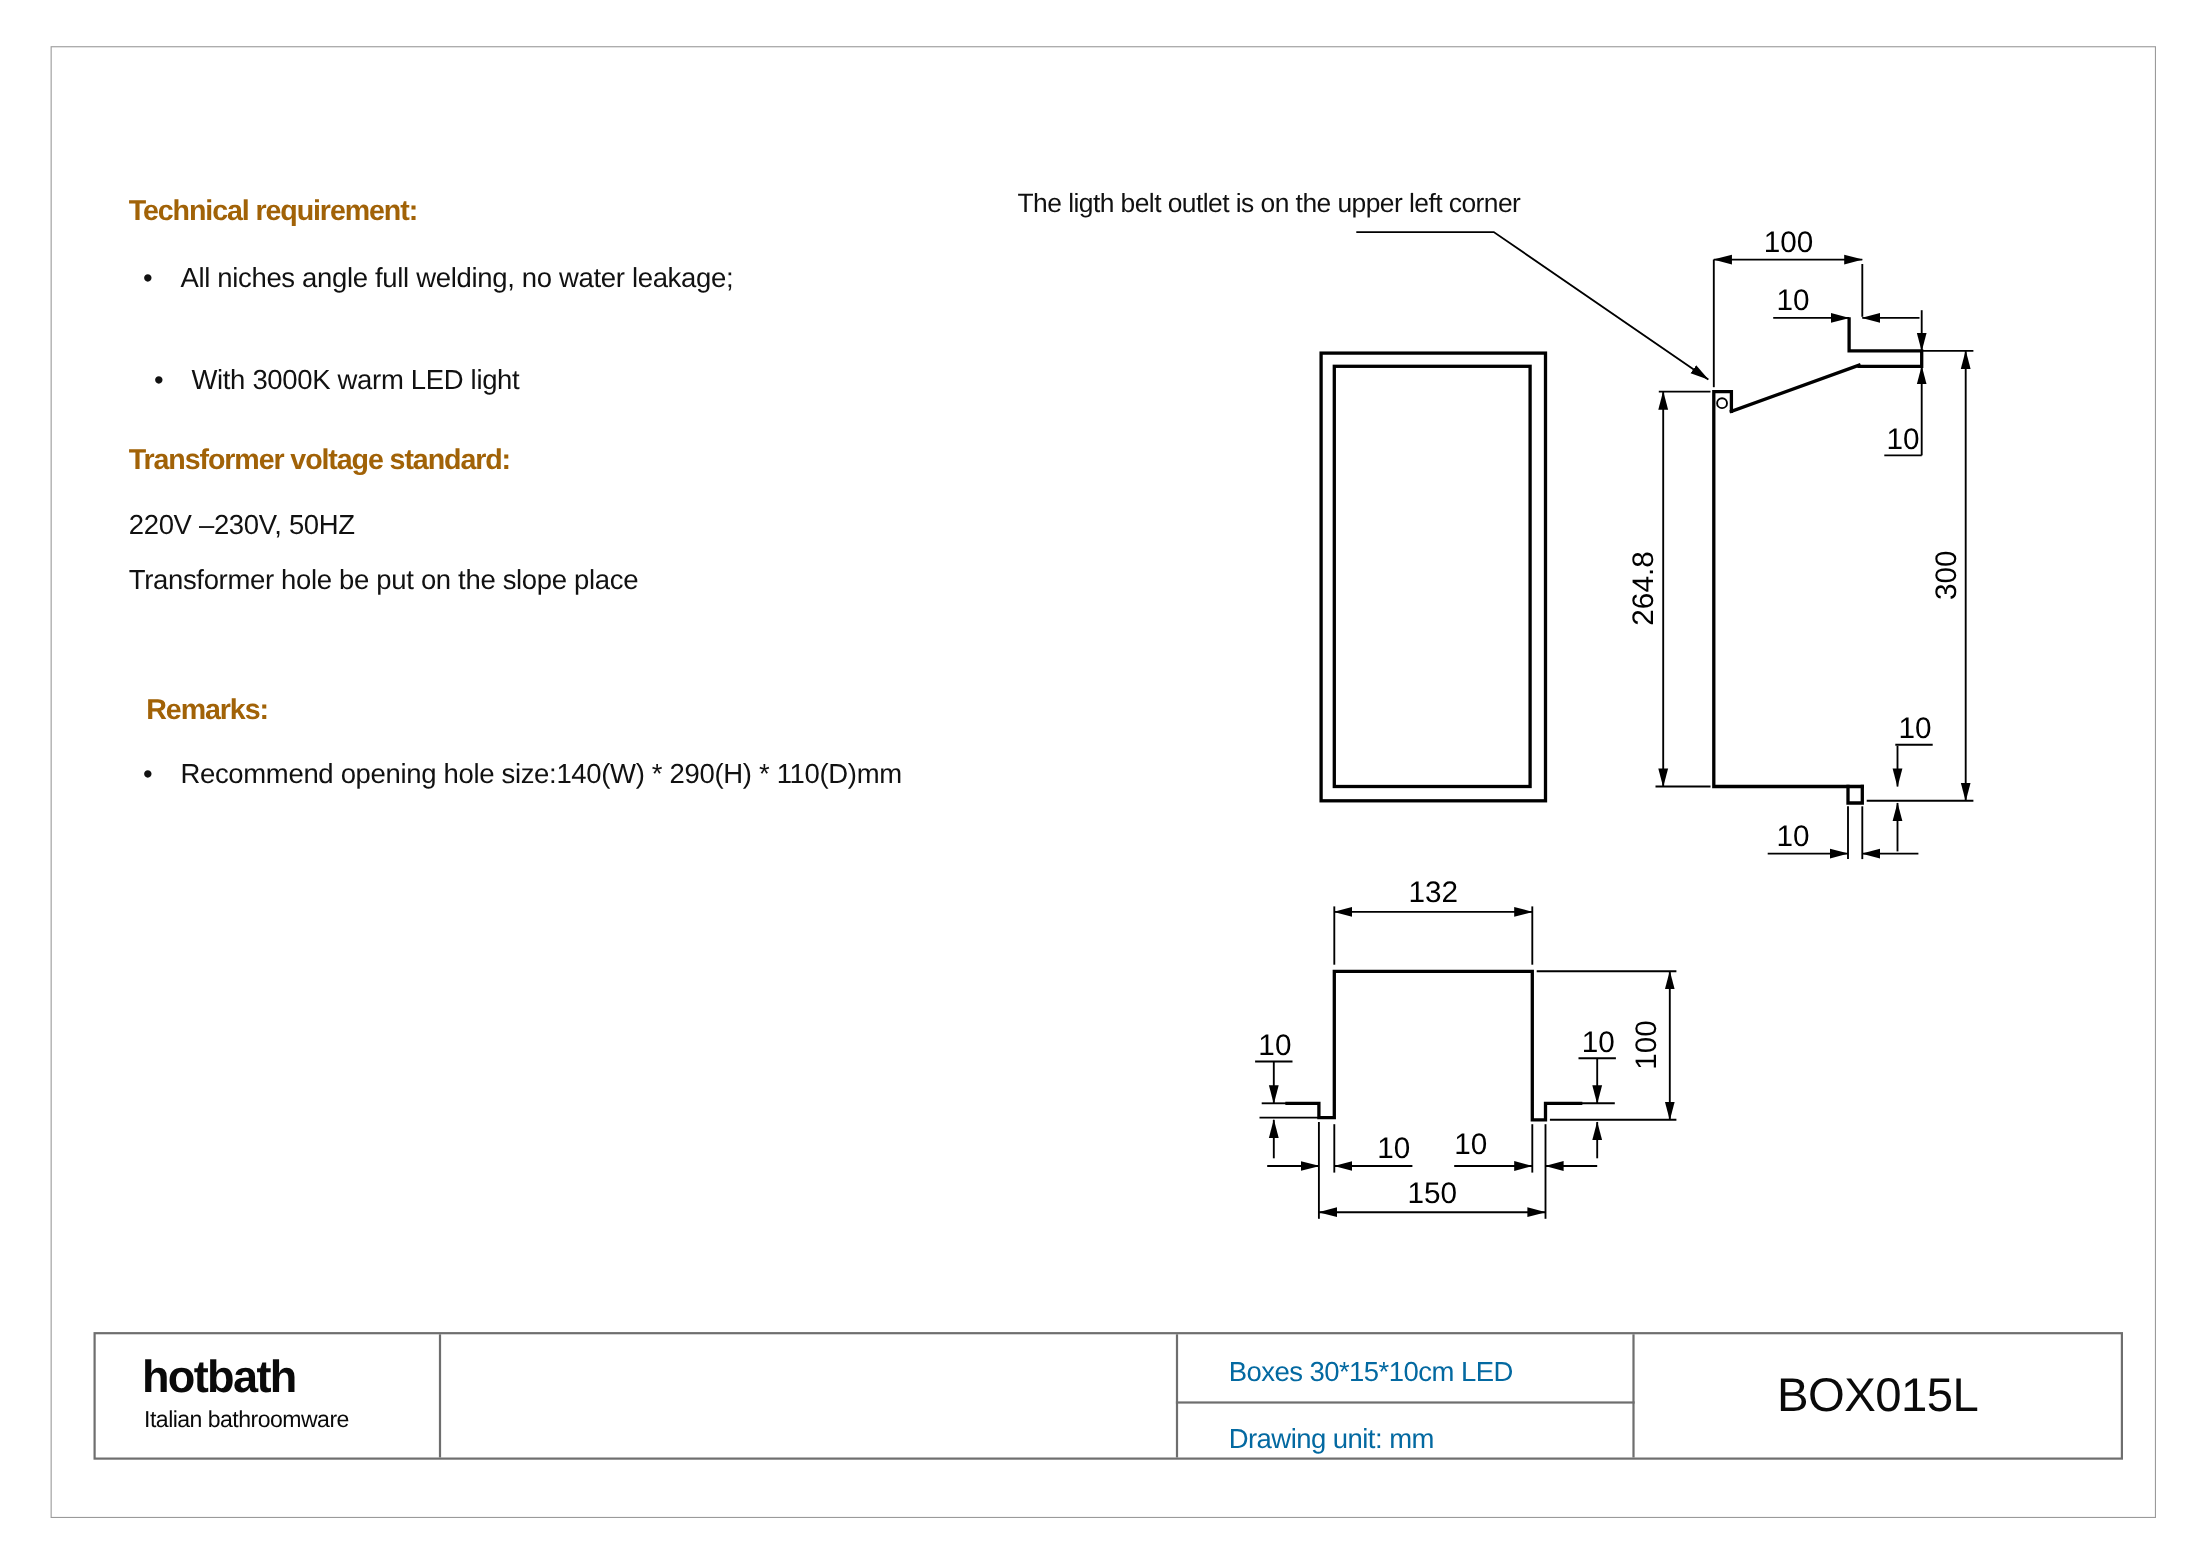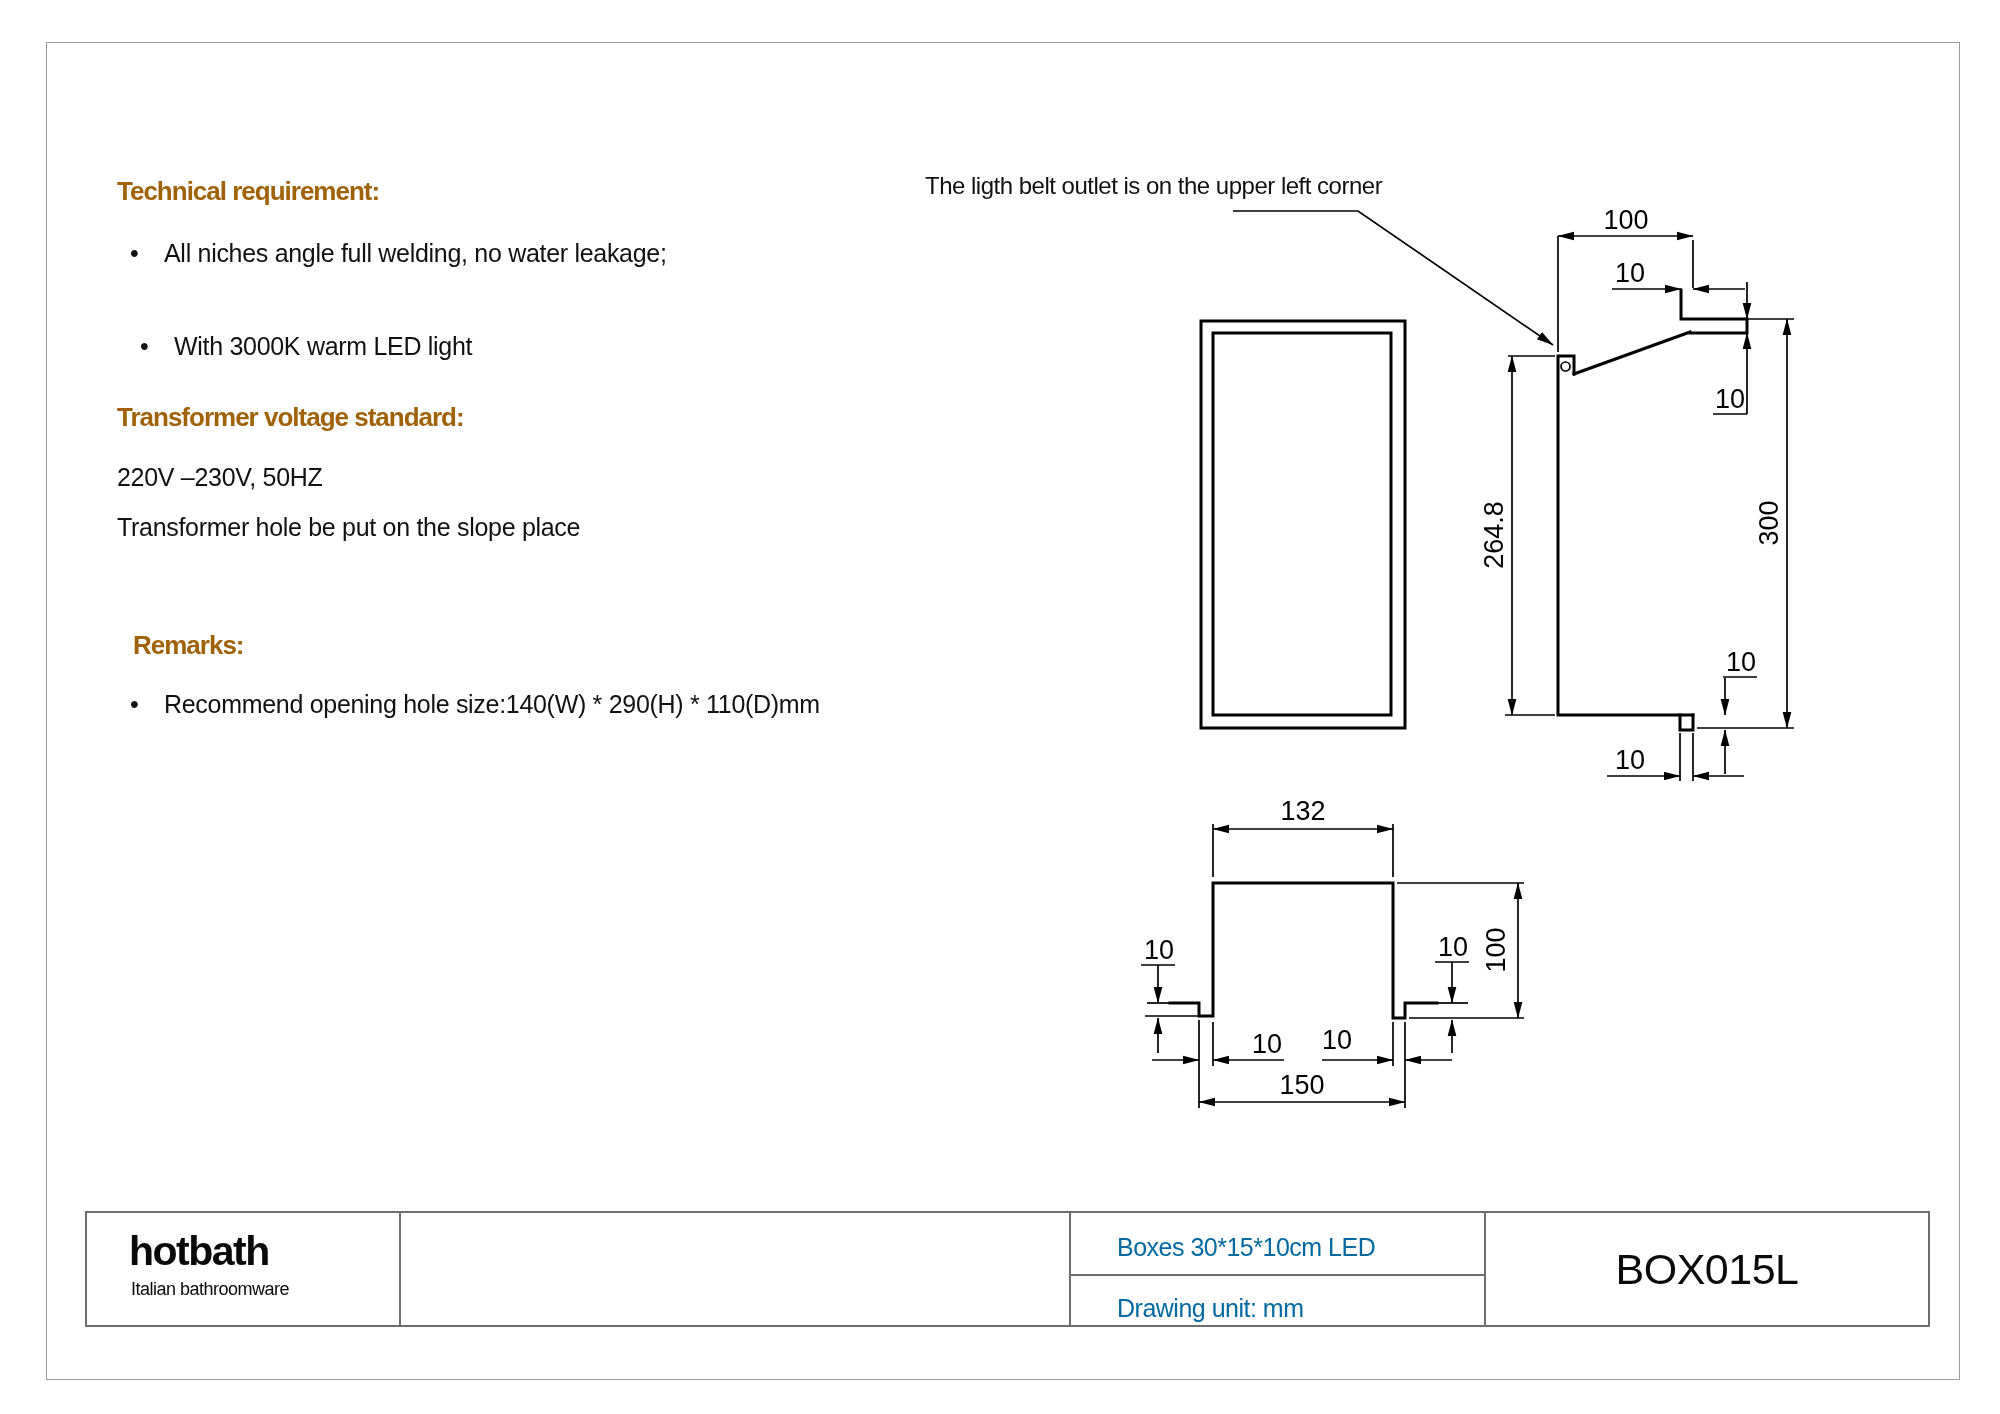--- a/index.html
+++ b/index.html
@@ -19,21 +19,21 @@
   .prof{stroke:#000;stroke-width:3;fill:none;stroke-linecap:square;}
   .dim{stroke:#000;stroke-width:1.7;fill:none;}
   
   .tb{position:absolute;left:85px;top:1211px;width:1845px;height:116px;
       border:2px solid #6e6e6e;box-sizing:border-box;background:#fff;}
   .tb .v{position:absolute;top:0;bottom:0;width:2px;background:#6e6e6e;}
   .tb .h{position:absolute;height:2px;background:#6e6e6e;}
   .brand-cell{position:absolute;left:0;top:0;width:368px;height:100%;}
   .brand{position:absolute;left:42px;top:18px;font-size:41px;font-weight:bold;
          letter-spacing:-1.5px;color:#0a0a0a;line-height:1;}
-  .tagline{position:absolute;left:44px;top:66px;font-size:18px;letter-spacing:-0.5px;color:#0a0a0a;}
+  .tagline{position:absolute;left:44px;top:66px;font-size:21px;letter-spacing:-0.5px;color:#0a0a0a;}
   .prod-cell{position:absolute;left:982px;top:0;width:415px;height:100%;}
   .prod-row{position:absolute;left:48px;right:8px;height:69px;display:flex;align-items:center;
             font-size:25px;letter-spacing:-0.5px;color:#0369a1;}
   .code-cell{position:absolute;left:1399px;top:0;right:0;height:100%;
              display:flex;align-items:center;justify-content:center;
              font-size:43px;font-weight:normal;letter-spacing:-0.5px;color:#0a0a0a;}
 </style>
 </head>
 <body>
 

